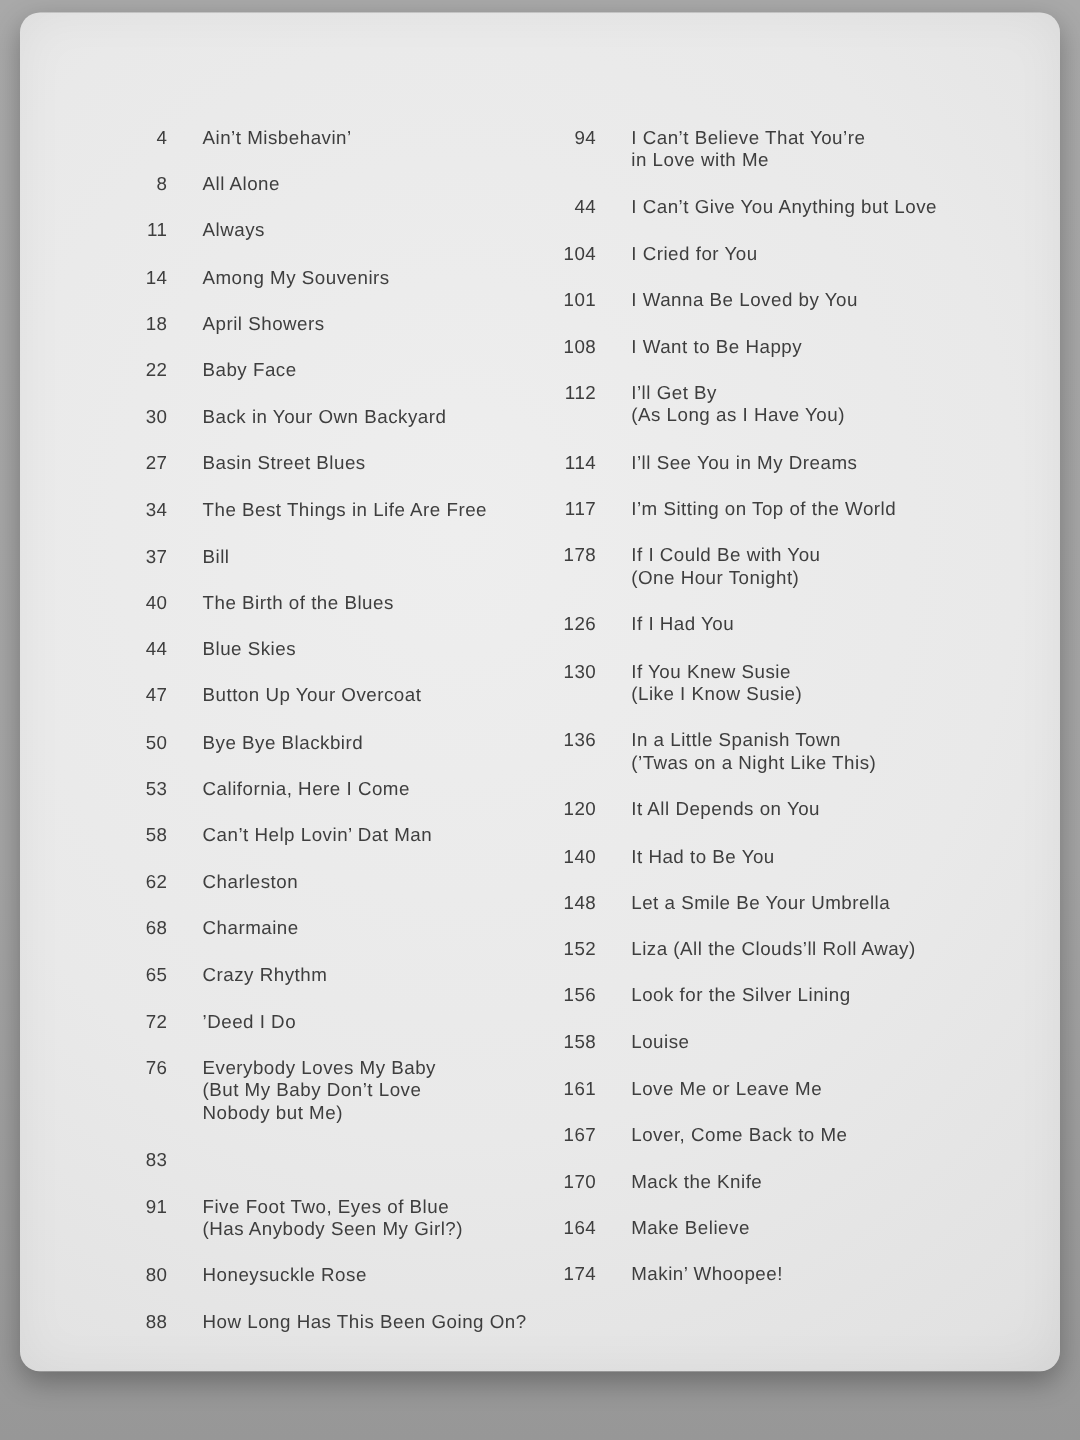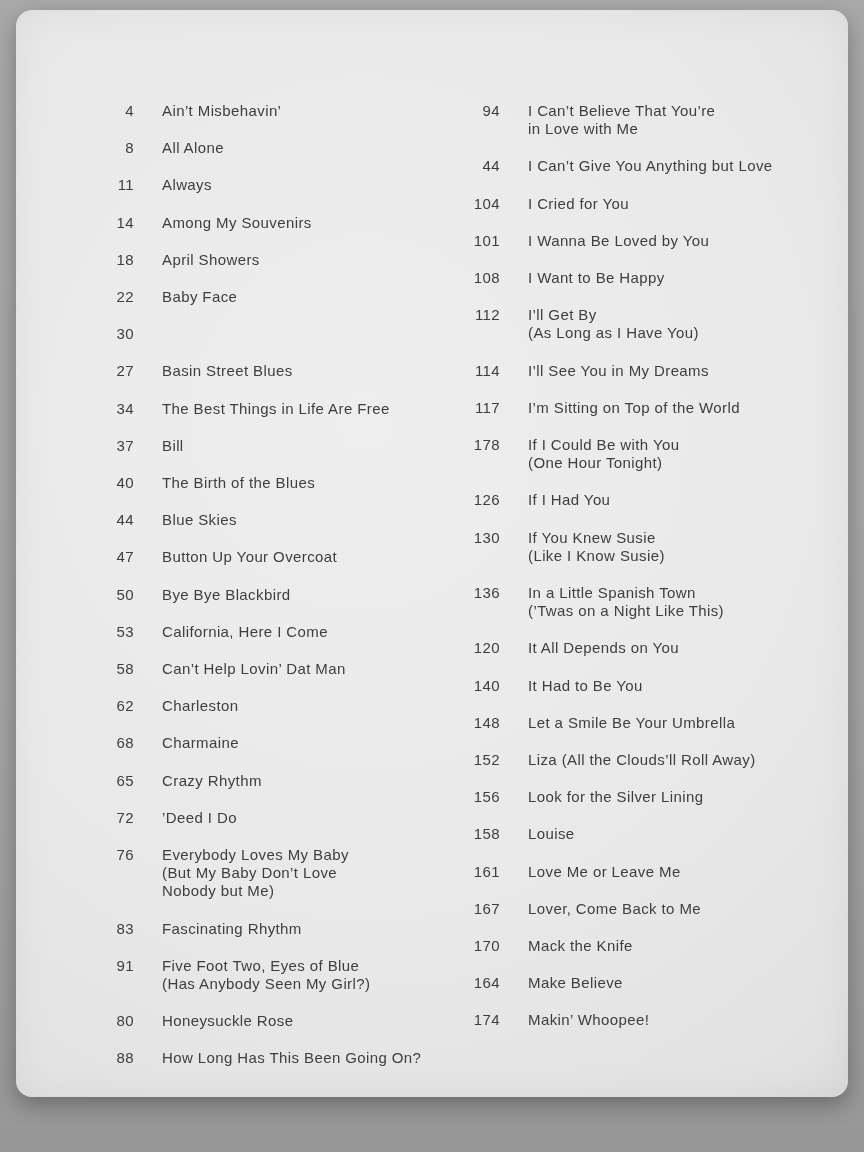--- a/index.html
+++ b/index.html
@@ -23,21 +23,21 @@
     border-radius: 16px;
     background: radial-gradient(120% 100% at 42% 38%,
       #eeeeee 0%, #e9e9e9 45%, #e2e2e2 72%, #d4d4d4 92%, #c6c6c6 100%);
     box-shadow: 0 8px 22px rgba(0,0,0,0.30), inset 0 0 40px rgba(0,0,0,0.05);
   }
   .toc-col {
     position: absolute;
     top: 92px;
   }
   .toc-col.left  { left: 58px;  width: 375px; }
-  .toc-col.right { left: 424px; width: 380px; }
+  .toc-col.right { left: 401px; width: 380px; }
   .entry {
     display: flex;
     align-items: flex-start;
     margin-bottom: 19px;
     color: #3e3e3e;
     font-size: 15px;
     line-height: 18.2px;
     letter-spacing: 0.4px;
   }
   .entry .num {
@@ -83,20 +83,21 @@
         <span class="title">April Showers</span>
       </div>
 
       <div class="entry">
         <span class="num">22</span>
         <span class="title">Baby Face</span>
       </div>
 
       <div class="entry">
         <span class="num">30</span>
+        <span class="title">Back in Your Own Backyard</span>
       </div>
 
       <div class="entry">
         <span class="num">27</span>
         <span class="title">Basin Street Blues</span>
       </div>
 
       <div class="entry">
         <span class="num">34</span>
         <span class="title">The Best Things in Life Are Free</span>
@@ -159,21 +160,20 @@
 
       <div class="entry">
         <span class="num">76</span>
         <span class="title">Everybody Loves My Baby
 (But My Baby Don’t Love
 Nobody but Me)</span>
       </div>
 
       <div class="entry">
         <span class="num">83</span>
-        <span class="title">Fascinating Rhythm</span>
       </div>
 
       <div class="entry">
         <span class="num">91</span>
         <span class="title">Five Foot Two, Eyes of Blue
 (Has Anybody Seen My Girl?)</span>
       </div>
 
       <div class="entry">
         <span class="num">80</span>

